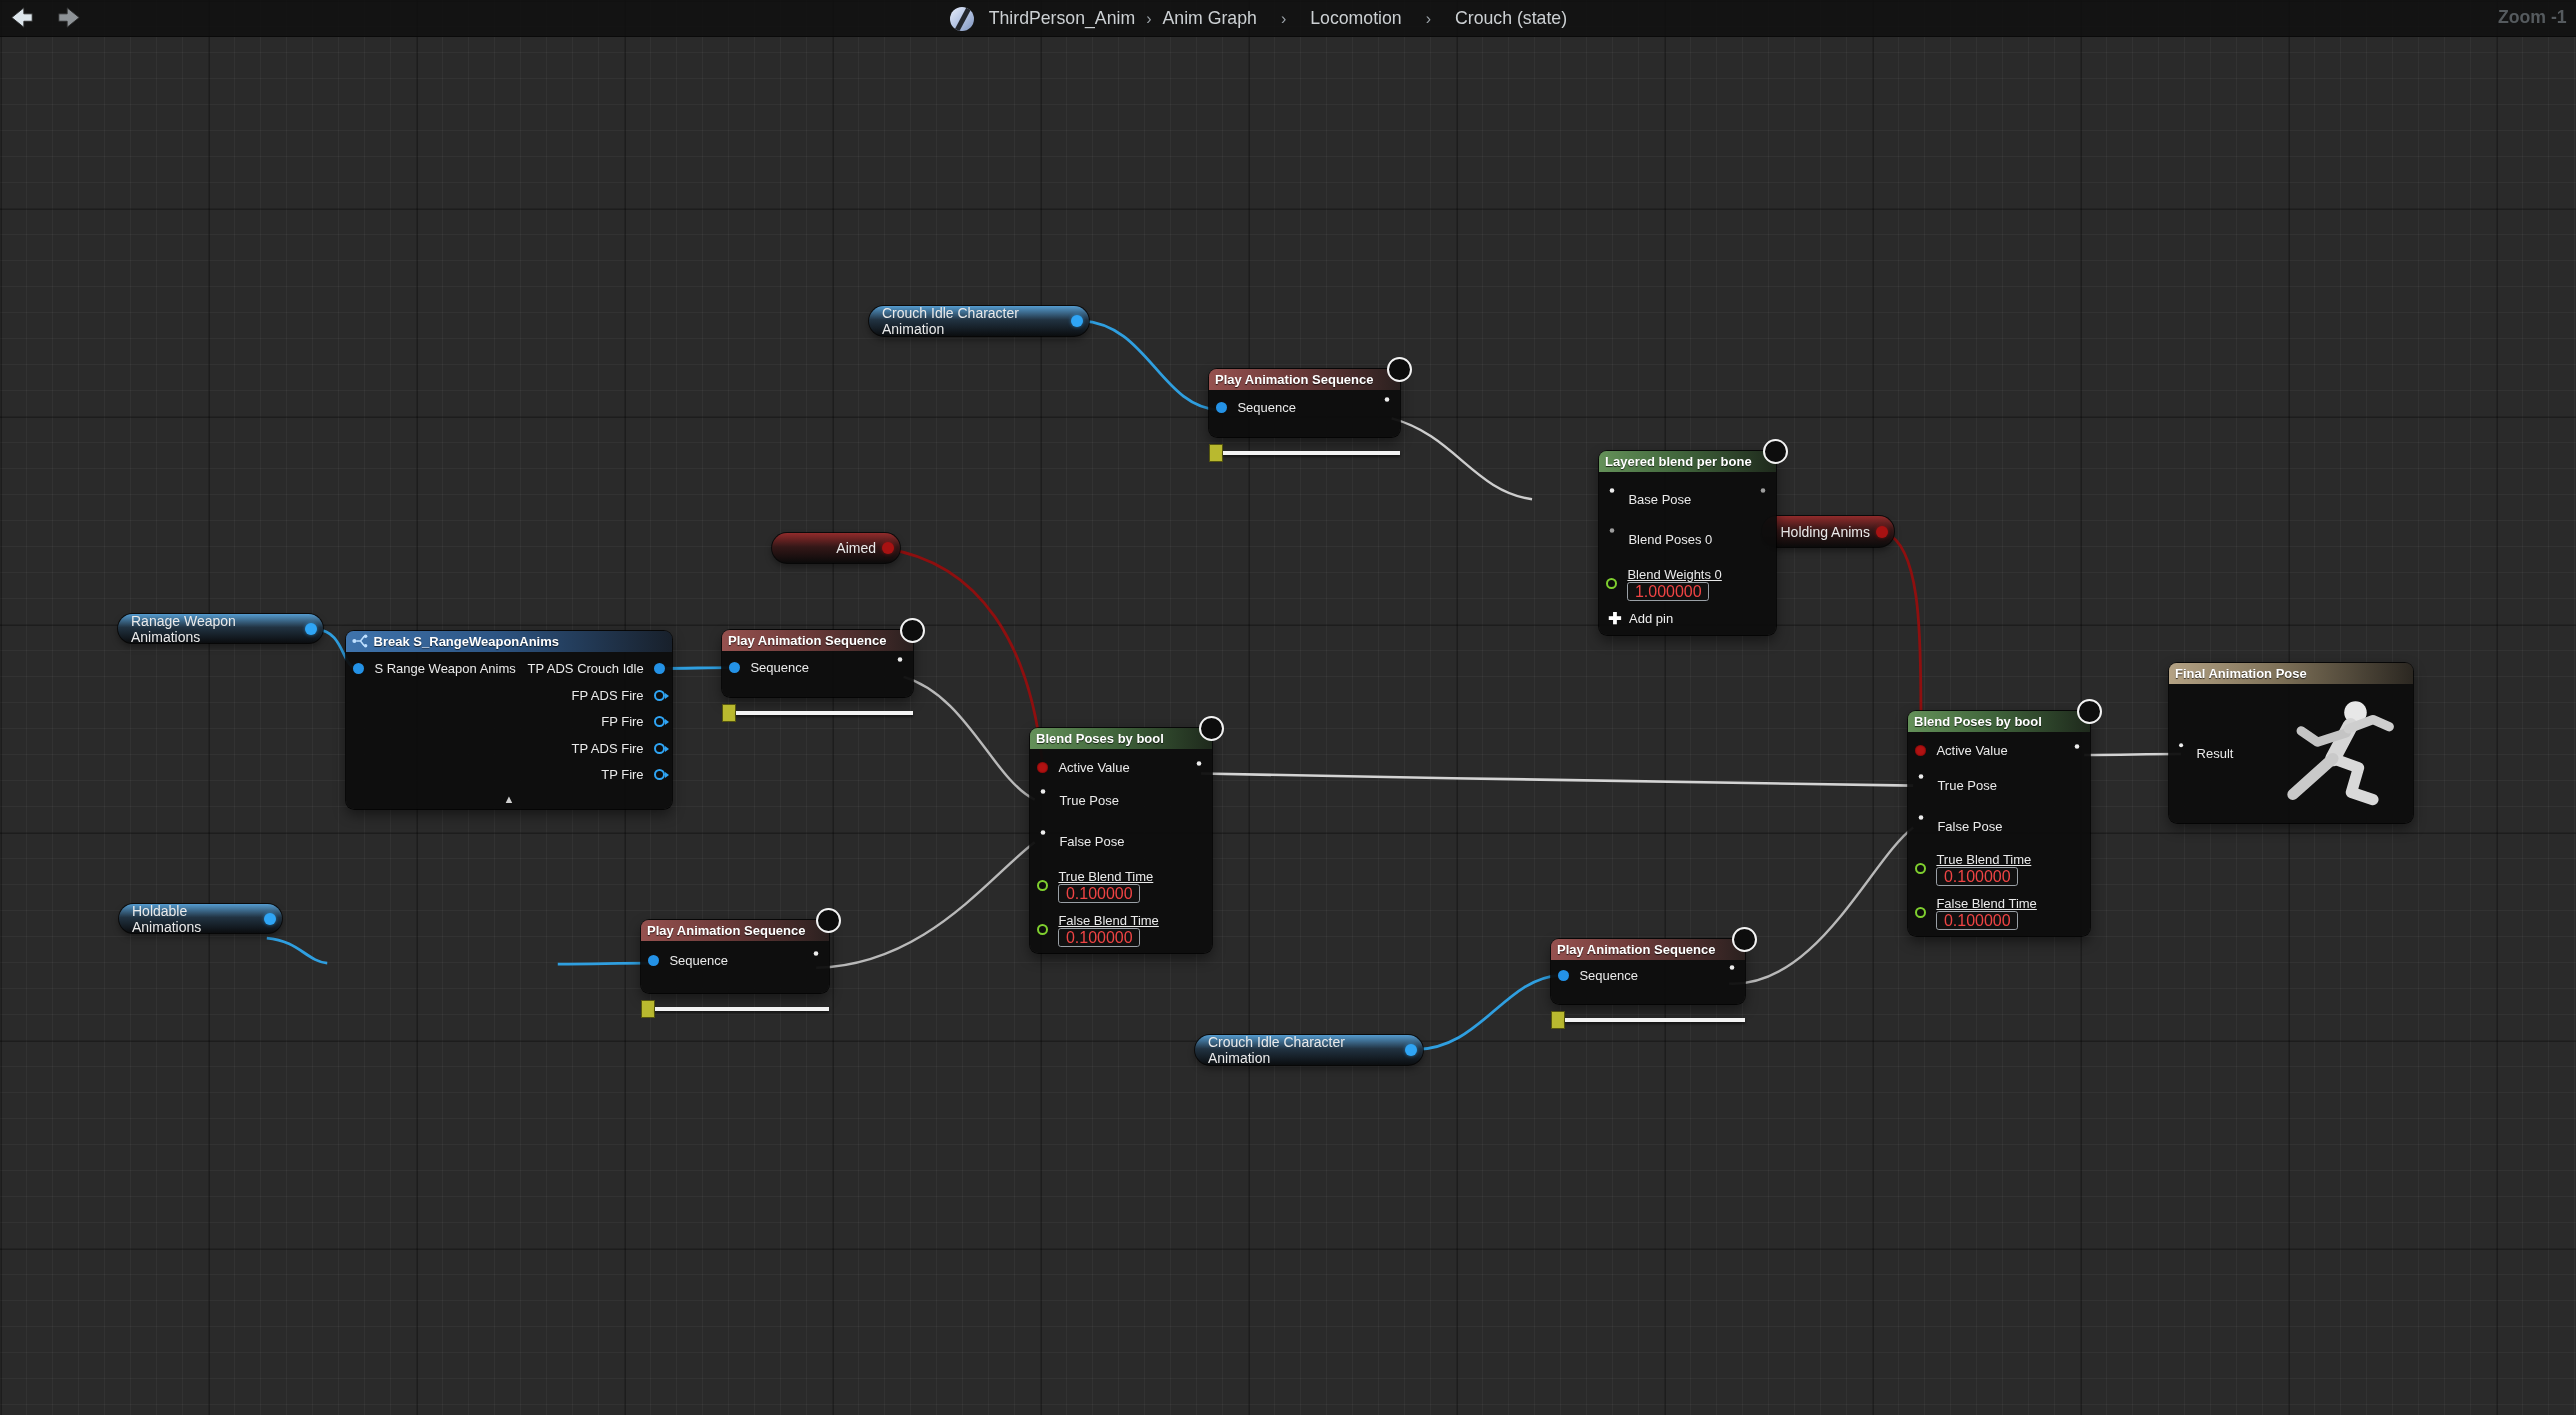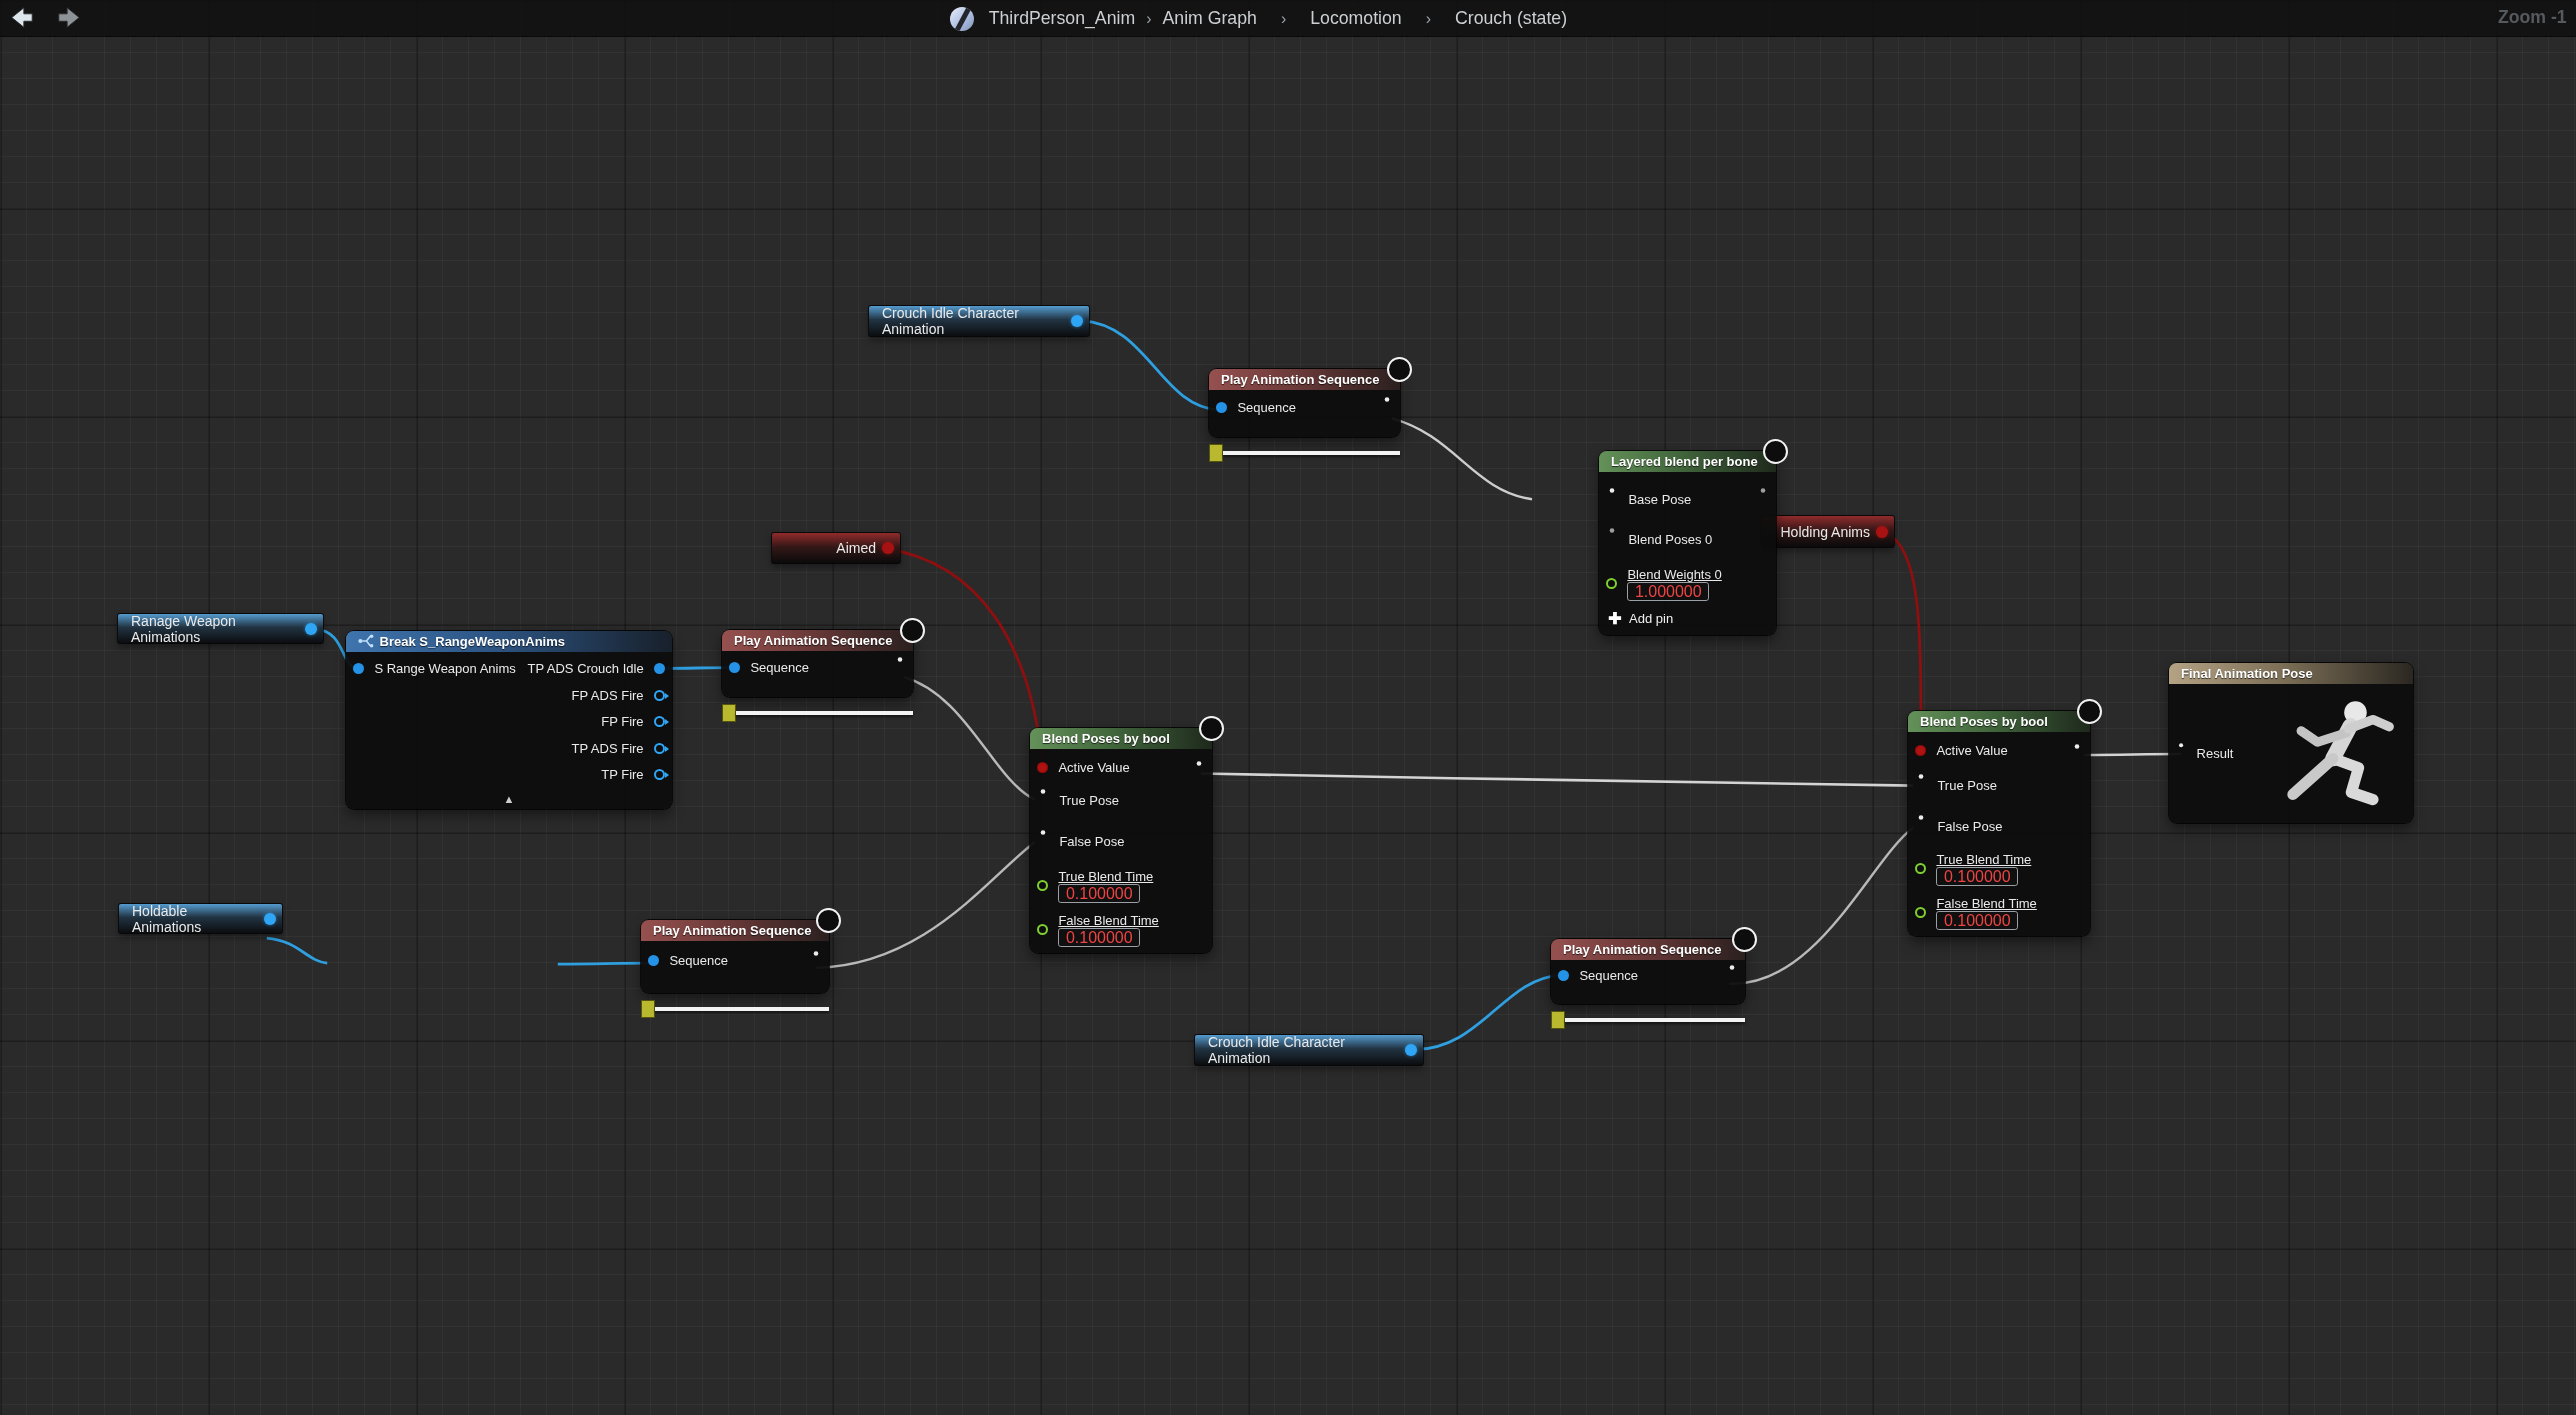--- a/index.html
+++ b/index.html
@@ -22,32 +22,32 @@
   .sep-wide{margin:0 13px;}
   .zoomlabel{position:absolute;right:9.3px;top:7.4px;color:#555a5e;font-size:17.7px;font-weight:bold;}
   .bpicon{width:24px;height:24px;border-radius:50%;
     background:linear-gradient(135deg,#e8eefb 0%,#b9c8e6 45%,#7d93bd 100%);
     position:relative;overflow:hidden;margin-right:3.7px;}
   .bpicon::after{content:"";position:absolute;left:10.2px;top:-2.8px;width:4.6px;height:32px;background:#23262c;transform:rotate(28deg);}
   
   svg.wires{position:absolute;left:0;top:0;z-index:1;}
   svg.wires path{fill:none;}
   
-  .pill{position:absolute;border-radius:2px;display:flex;align-items:center;justify-content:flex-end;
+  .pill{position:absolute;border-radius:15px;display:flex;align-items:center;justify-content:flex-end;
     padding:0 24px 0 13px;color:#f2f2f2;font-size:14px;z-index:10;
     box-shadow:0 0 0 0.9px rgba(0,0,0,0.75),0 3.7px 7.4px rgba(0,0,0,0.4);}
   .pill.blue{background:linear-gradient(180deg,rgba(88,162,216,0.95) 0%,rgba(42,72,97,0.55) 46%,rgba(10,12,14,0.95) 100%),#17191c;}
   .pill.red{background:linear-gradient(180deg,rgba(152,44,44,0.95) 0%,rgba(82,26,26,0.5) 46%,rgba(10,10,10,0.95) 100%),#171515;}
   .pill .ppin{position:absolute;right:6.5px;top:50%;margin-top:-6px;width:12px;height:12px;border-radius:50%;}
   .ppin.bluef{background:#2fa5f5;box-shadow:0 0 3.7px rgba(47,165,245,0.6);}
   .ppin.redf{background:#a81212;box-shadow:0 0 3.7px rgba(168,18,18,0.6);}
   
   .node{position:absolute;background:rgba(13,13,13,0.95);border-radius:8.4px;color:#e8e8e8;font-size:13px;z-index:10;
     box-shadow:0 0 0 0.9px rgba(0,0,0,0.8),0 5.6px 13px rgba(0,0,0,0.45);}
-  .ntitle{height:20.5px;border-radius:7.4px 7.4px 0 0;display:flex;align-items:center;gap:5.6px;padding:0 12px;
+  .ntitle{height:20.5px;border-radius:7.4px 7.4px 0 0;display:flex;align-items:center;gap:5.6px;padding:0 6px;
     font-weight:bold;font-size:13px;color:#fff;text-shadow:0 0.9px 0.9px rgba(0,0,0,0.7);white-space:nowrap;}
   .t-red{background:linear-gradient(90deg,#96514f 0%,#6b3a39 45%,#2a201f 100%);}
   .t-green{background:linear-gradient(90deg,#649159 0%,#41663c 45%,#1e291c 100%);}
   .t-blue{background:linear-gradient(90deg,#3f74ad 0%,#2d5584 45%,#18202b 100%);}
   .t-tan{background:linear-gradient(90deg,#b4a284 0%,#7e7158 45%,#2b2721 100%);}
   .row{position:absolute;display:flex;align-items:center;gap:10px;white-space:nowrap;}
   .row.in{left:7.4px;}
   .row.out{right:7.4px;flex-direction:row;}
   .cpin{width:11px;height:11px;border-radius:50%;flex:none;position:relative;}
   .cpin.bluef{background:#2492e6;}

